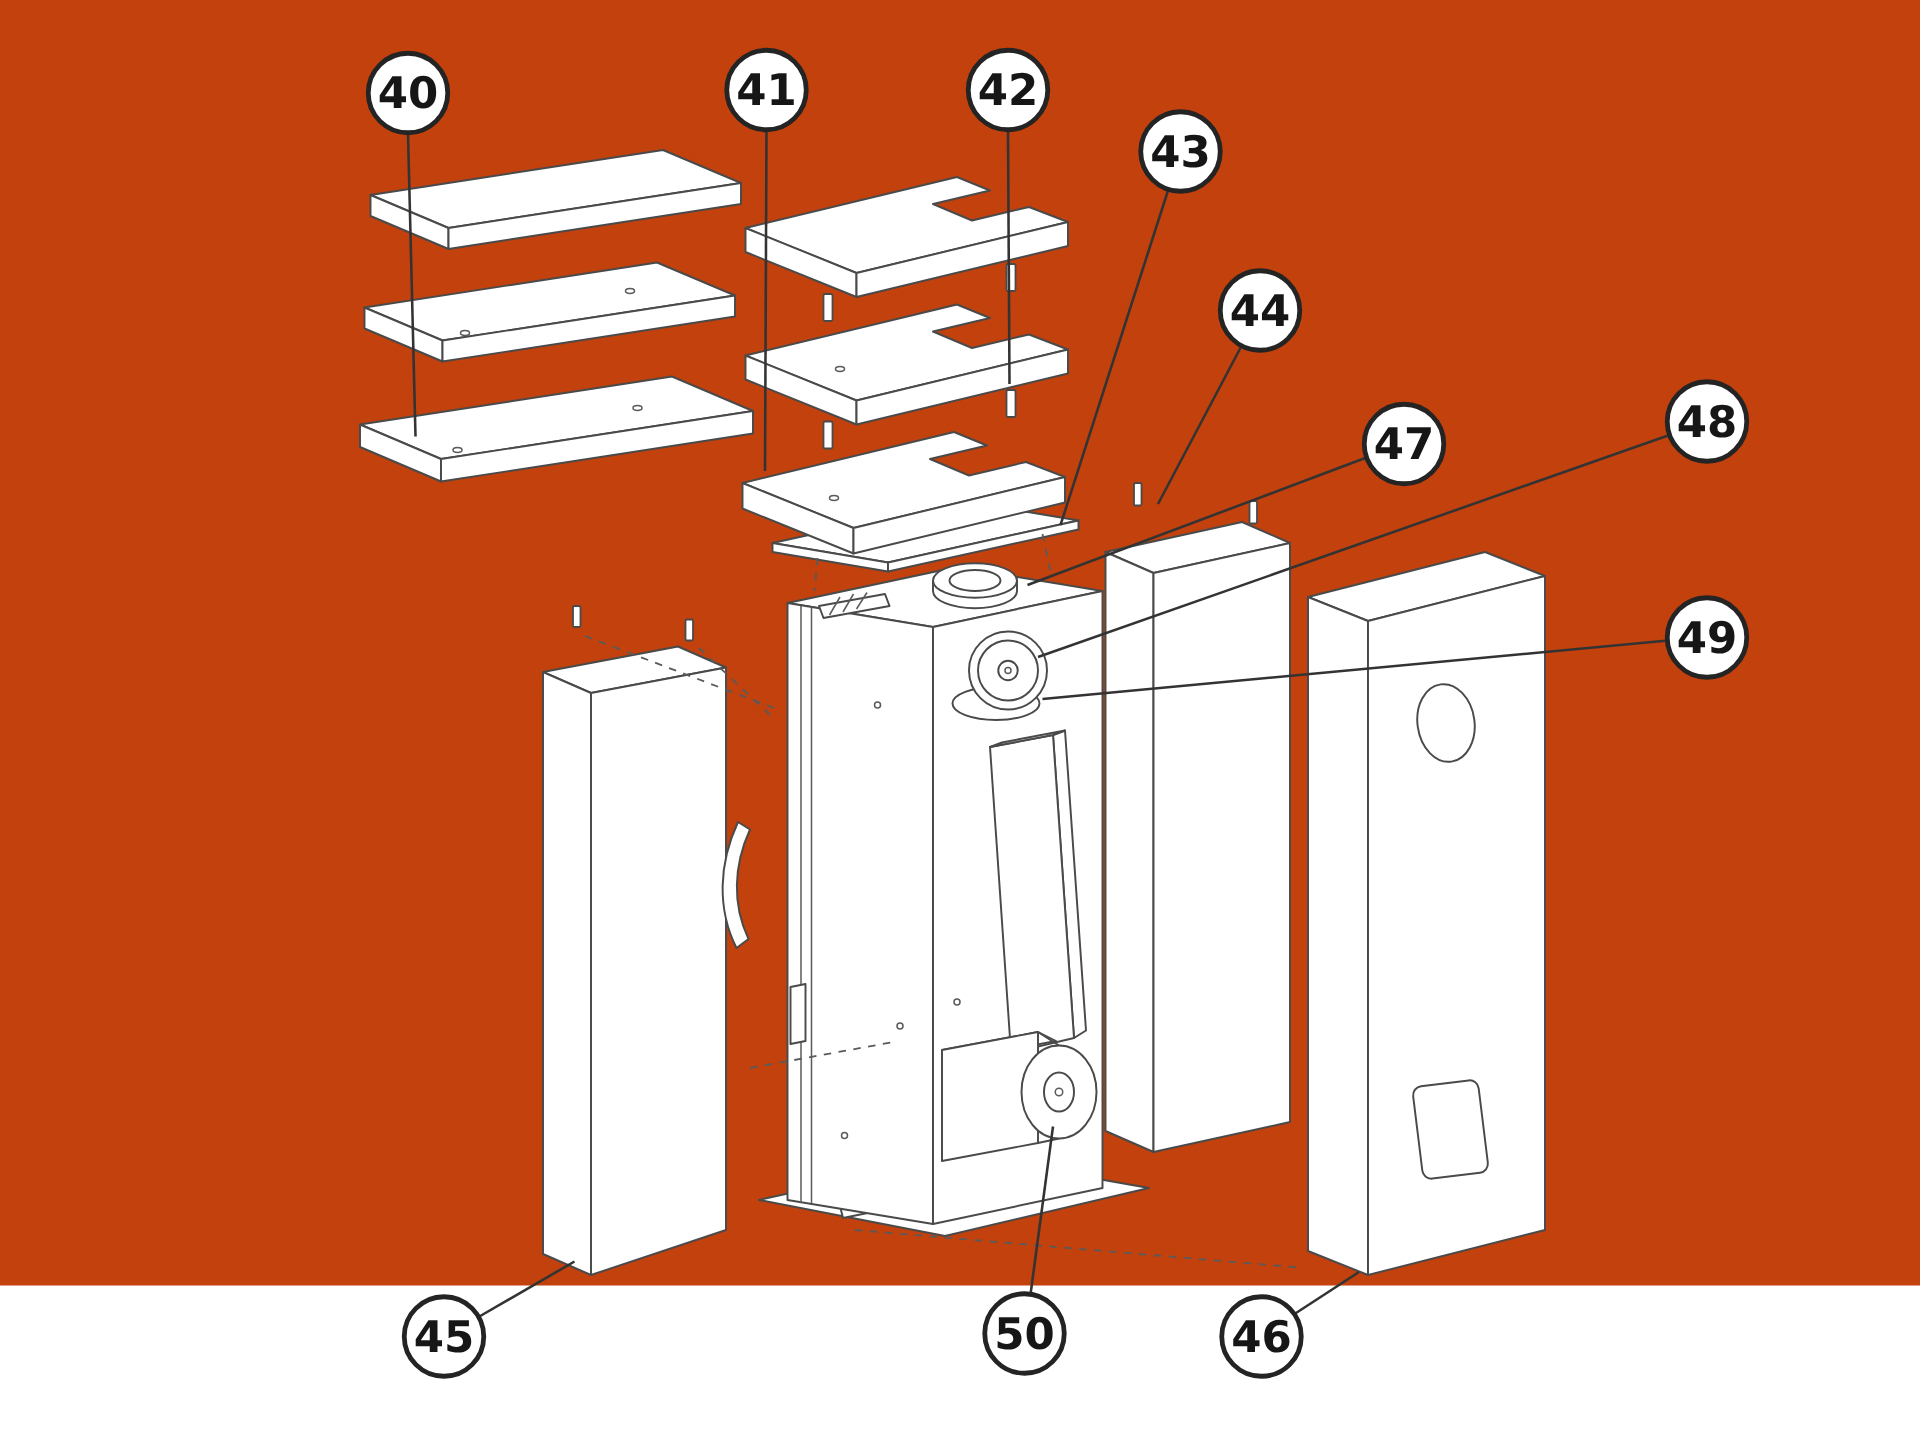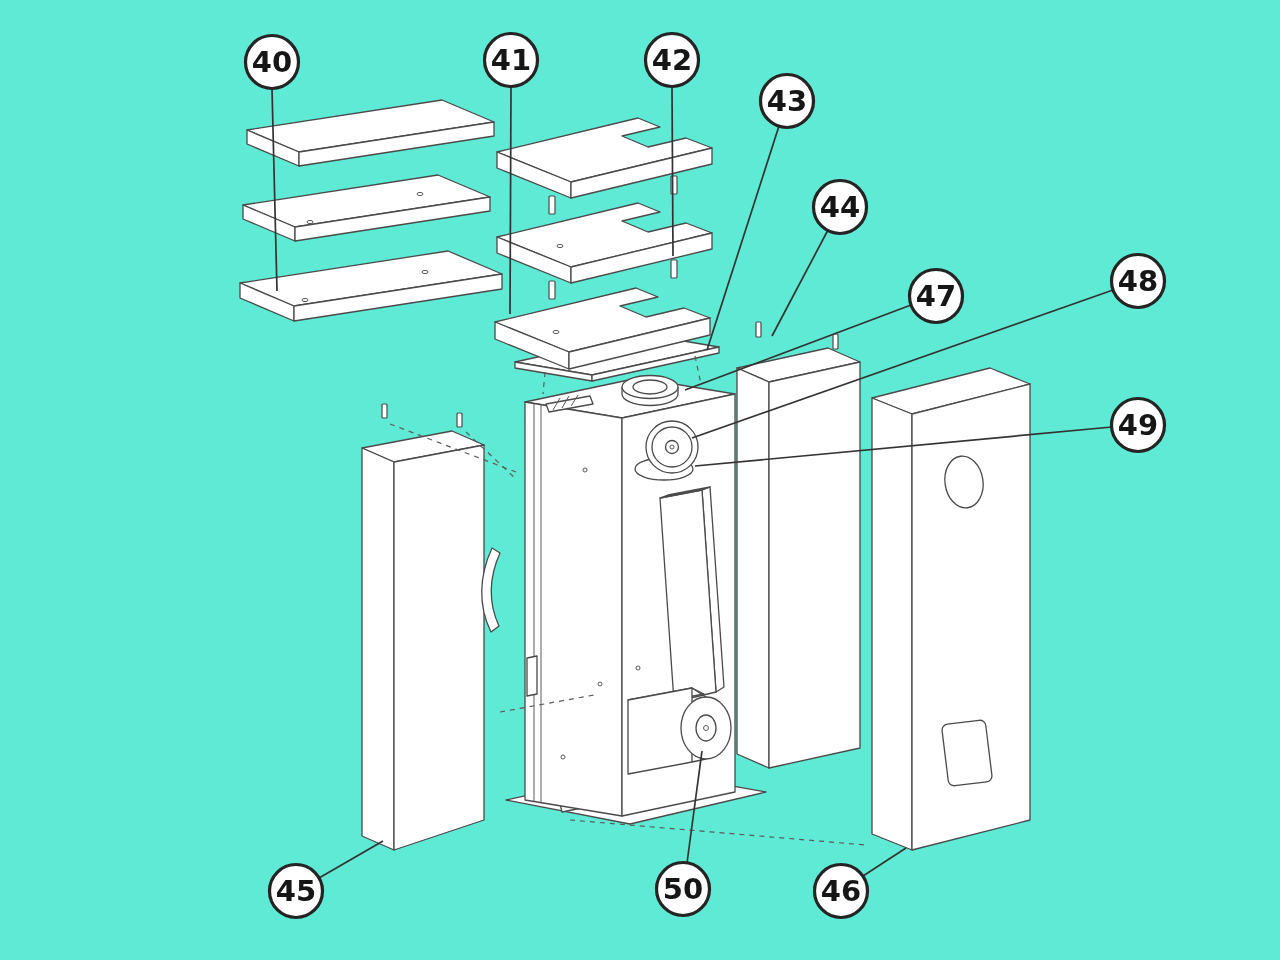--- a/index.html
+++ b/index.html
@@ -4,21 +4,21 @@
 <style>
   html, body {
     margin: 0;
     padding: 0;
     background: #ffffff;
     width: 1280px;
     height: 960px;
     font-family: "DejaVu Sans", sans-serif;
     overflow: hidden;
   }
-  .stage { position: relative; width: 1280px; height: 960px; background: #5eead4; }
+  .stage { position: relative; width: 1280px; height: 857px; background: #c2410c; }
   svg { display: block; }
 
   .ln      { fill: #ffffff; stroke: #4a4a4a; stroke-width: 1.3; stroke-linejoin: round; }
   .ln-open { fill: none;    stroke: #4a4a4a; stroke-width: 1.3; stroke-linejoin: round; }
   .thin    { fill: none;    stroke: #5a5a5a; stroke-width: 1; }
   .dash    { fill: none;    stroke: #5a5a5a; stroke-width: 1.2; stroke-dasharray: 5 5; }
   .leader  { fill: none;    stroke: #333333; stroke-width: 1.7; }
   .pin     { fill: #ffffff; stroke: #4a4a4a; stroke-width: 1.2; }
   .dot     { fill: none;    stroke: #5a5a5a; stroke-width: 1; }
   .hole    { fill: #ffffff; stroke: #4a4a4a; stroke-width: 1.3; }

